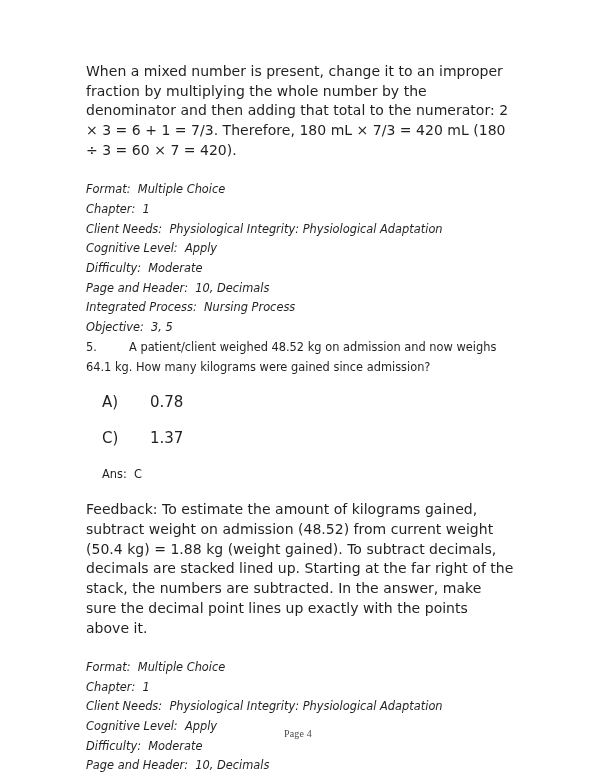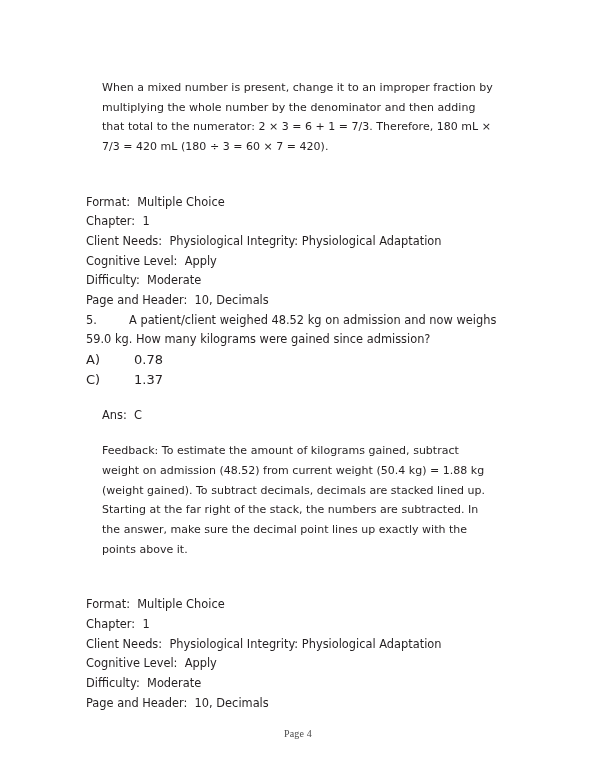--- a/index.html
+++ b/index.html
@@ -21,30 +21,31 @@
   }
 
   .content {
     position: absolute;
     left: 86px;
     top: 62px;
     width: 428px;
   }
 
   .para {
-    font-size: 11px;
+    font-size: 14px;
     line-height: 19.7px;
-    margin: 16px;
+    margin: 0;
     text-align: left;
     color: #231f20;
     letter-spacing: 0.02px;
   }
 
   .meta-block {
     margin: 0;
+    font-style: italic;
   }
 
   .meta-line {
     font-size: 11.4px;
     line-height: 19.7px;
     margin: 0;
     white-space: pre;
     color: #231f20;
   }
 
@@ -58,23 +59,23 @@
     margin: 0;
     color: #231f20;
   }
 
   .q-num {
     display: inline-block;
     width: 43px;
   }
 
   .opt-line {
-    font-size: 13px;
+    font-size: 15px;
     line-height: 19.7px;
-    margin: 0;
+    margin: 16px;
     white-space: pre;
     color: #231f20;
   }
 
   .opt-letter {
     display: inline-block;
     width: 48px;
   }
 
   .ans-line {
@@ -107,23 +108,25 @@
 
     <div class="spacer"></div>
 
     <div class="meta-block">
       <p class="meta-line">Format:  Multiple Choice</p>
       <p class="meta-line">Chapter:  1</p>
       <p class="meta-line">Client Needs:  Physiological Integrity: Physiological Adaptation</p>
       <p class="meta-line">Cognitive Level:  Apply</p>
       <p class="meta-line">Difficulty:  Moderate</p>
       <p class="meta-line">Page and Header:  10, Decimals</p>
+      <p class="meta-line">Integrated Process:  Nursing Process</p>
+      <p class="meta-line">Objective:  3, 5</p>
     </div>
 
-    <p class="q-line"><span class="q-num">5.</span><span>A patient/client weighed 48.52 kg on admission and now weighs 59.0 kg. How many kilograms were gained since admission?</span></p>
+    <p class="q-line"><span class="q-num">5.</span><span>A patient/client weighed 48.52 kg on admission and now weighs 64.1 kg. How many kilograms were gained since admission?</span></p>
 
     <p class="opt-line"><span class="opt-letter">A)</span><span>0.78</span></p>
     <p class="opt-line"><span class="opt-letter">C)</span><span>1.37</span></p>
 
     <p class="ans-line"><span>Ans:</span><span>  </span><span>C</span></p>
 
     <p class="para">Feedback: To estimate the amount of kilograms gained, subtract weight on admission (48.52) from current weight (50.4 kg) = 1.88 kg (weight gained). To subtract decimals, decimals are stacked lined up. Starting at the far right of the stack, the numbers are subtracted. In the answer, make sure the decimal point lines up exactly with the points above it.</p>
 
     <div class="spacer"></div>
 

